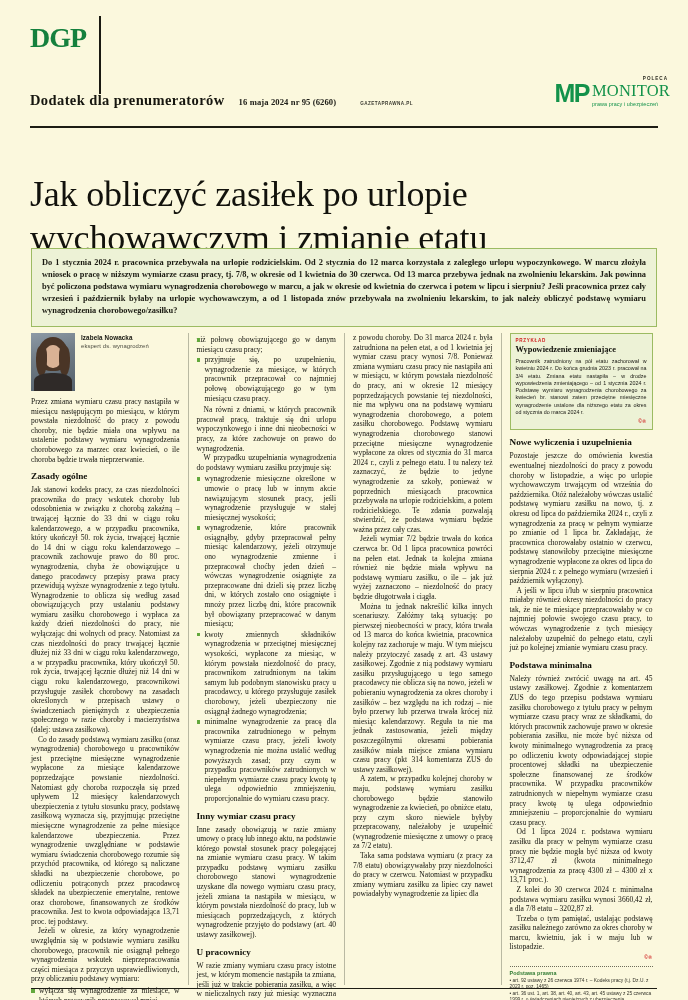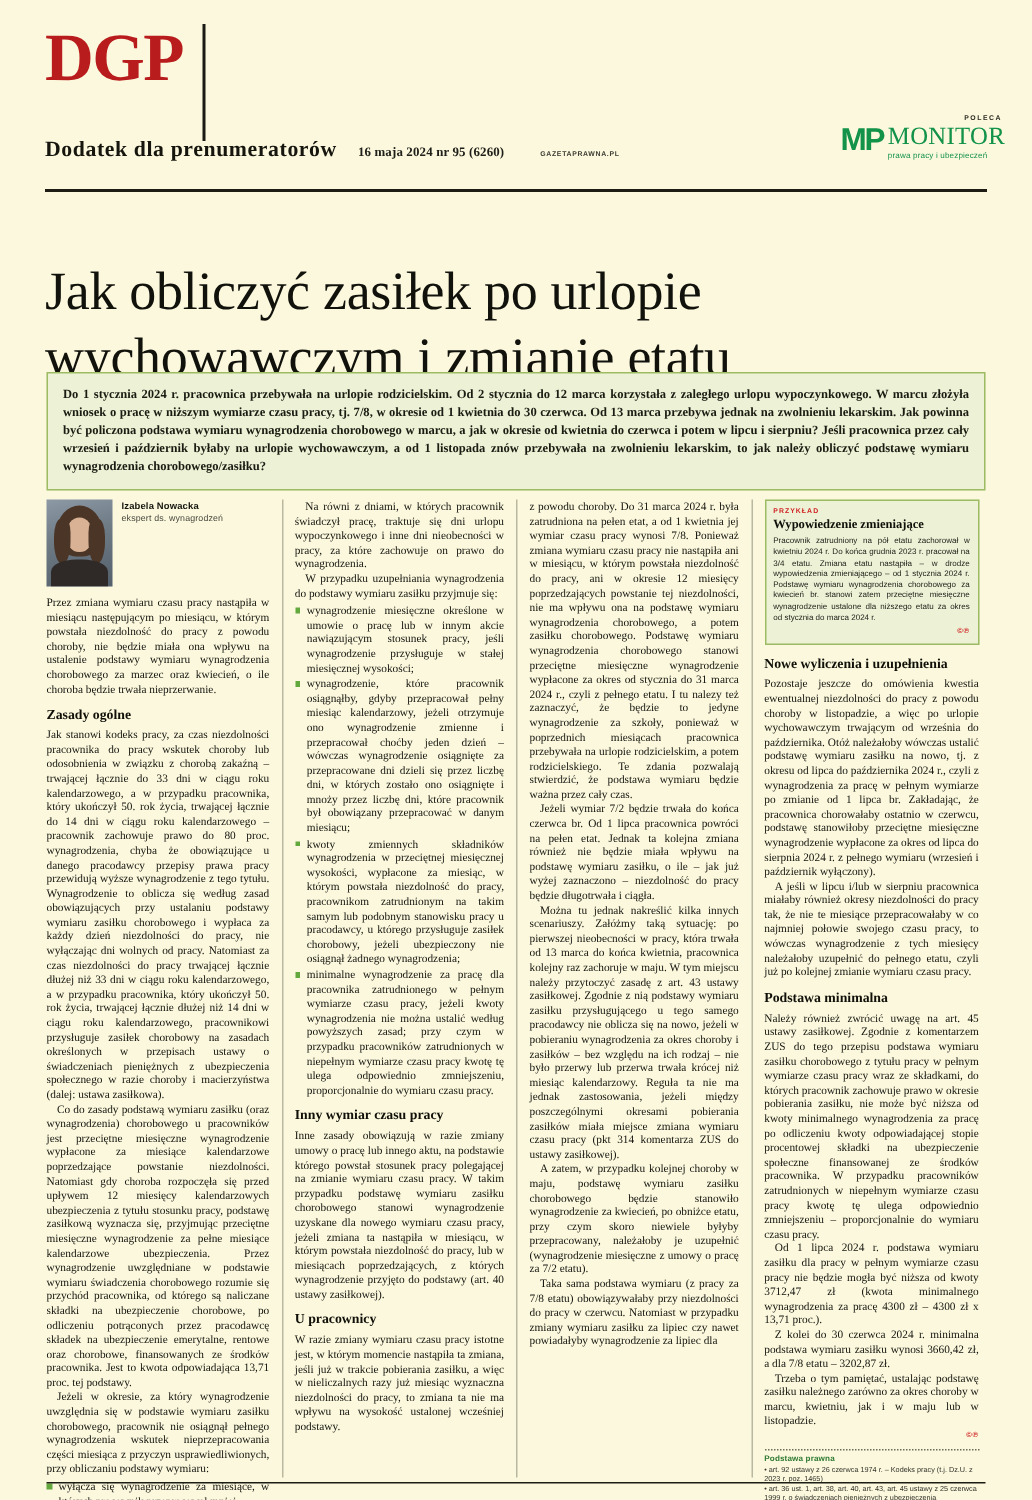--- a/index.html
+++ b/index.html
@@ -26,24 +26,24 @@
     height: 106px;
   }
   .mast-row1 {
     display: flex;
     align-items: flex-start;
     height: 52px;
   }
   .dgp-logo {
     font-family: "Liberation Serif", serif;
     font-weight: bold;
-    font-size: 45px;
+    font-size: 28px;
     letter-spacing: -1px;
     line-height: 44px;
-    color: #b91c1c;
+    color: #15803d;
   }
   .mast-divider {
     width: 2px;
     background: #1a1a12;
     margin: 0 13px 0 13px;
     align-self: stretch;
     height: 78px;
   }
   .mast-title {
     font-family: "Liberation Serif", serif;
@@ -99,21 +99,21 @@
     margin-right: 2px;
   }
   .monitor-row {
     display: flex;
     align-items: flex-start;
     justify-content: flex-end;
   }
   .mp-mark {
     font-family: "Liberation Sans", sans-serif;
     font-weight: bold;
-    font-size: 21px;
+    font-size: 25px;
     line-height: 19px;
     color: #13924a;
     letter-spacing: -1.5px;
     margin-right: 3px;
     margin-top: 1px;
   }
   .monitor-text {
     text-align: left;
   }
   .monitor-name {
@@ -427,21 +427,25 @@
       <div class="subhead">Zasady ogólne</div>
       <p class="p noind">Jak stanowi kodeks pracy, za czas niezdolności pracownika do pracy wskutek choroby lub odosobnienia w związku z chorobą zakaźną – trwającej łącznie do 33 dni w ciągu roku kalendarzowego, a w przypadku pracownika, który ukończył 50. rok życia, trwającej łącznie do 14 dni w ciągu roku kalendarzowego – pracownik zachowuje prawo do 80 proc. wynagrodzenia, chyba że obowiązujące u danego pracodawcy przepisy prawa pracy przewidują wyższe wynagrodzenie z tego tytułu. Wynagrodzenie to oblicza się według zasad obowiązujących przy ustalaniu podstawy wymiaru zasiłku chorobowego i wypłaca za każdy dzień niezdolności do pracy, nie wyłączając dni wolnych od pracy. Natomiast za czas niezdolności do pracy trwającej łącznie dłużej niż 33 dni w ciągu roku kalendarzowego, a w przypadku pracownika, który ukończył 50. rok życia, trwającej łącznie dłużej niż 14 dni w ciągu roku kalendarzowego, pracownikowi przysługuje zasiłek chorobowy na zasadach określonych w przepisach ustawy o świadczeniach pieniężnych z ubezpieczenia społecznego w razie choroby i macierzyństwa (dalej: ustawa zasiłkowa).</p>
       <p class="p">Co do zasady podstawą wymiaru zasiłku (oraz wynagrodzenia) chorobowego u pracowników jest przeciętne miesięczne wynagrodzenie wypłacone za miesiące kalendarzowe poprzedzające powstanie niezdolności. Natomiast gdy choroba rozpoczęła się przed upływem 12 miesięcy kalendarzowych ubezpieczenia z tytułu stosunku pracy, podstawę zasiłkową wyznacza się, przyjmując przeciętne miesięczne wynagrodzenie za pełne miesiące kalendarzowe ubezpieczenia. Przez wynagrodzenie uwzględniane w podstawie wymiaru świadczenia chorobowego rozumie się przychód pracownika, od którego są naliczane składki na ubezpieczenie chorobowe, po odliczeniu potrąconych przez pracodawcę składek na ubezpieczenie emerytalne, rentowe oraz chorobowe, finansowanych ze środków pracownika. Jest to kwota odpowiadająca 13,71 proc. tej podstawy.</p>
       <p class="p">Jeżeli w okresie, za który wynagrodzenie uwzględnia się w podstawie wymiaru zasiłku chorobowego, pracownik nie osiągnął pełnego wynagrodzenia wskutek nieprzepracowania części miesiąca z przyczyn usprawiedliwionych, przy obliczaniu podstawy wymiaru:</p>
       <ul class="blist">
         <li>wyłącza się wynagrodzenie za miesiące, w których pracownik przepracował mniej</li>
       </ul>
     </div>
 
     <div class="col">
-      <p class="p">Na równi z dniami, w których pracownik świadczył pracę, traktuje się dni urlopu wypoczynkowego i inne dni nieobecności w pracy, za które zachowuje on prawo do wynagrodzenia.</p>
+      <ul class="blist">
+        <li style="list-style:none;padding-left:0">niż połowę obowiązującego go w danym miesiącu czasu pracy;</li>
+        <li>przyjmuje się, po uzupełnieniu, wynagrodzenie za miesiące, w których pracownik przepracował co najmniej połowę obowiązującego go w tym miesiącu czasu pracy.</li>
+      </ul>
+      <p class="p">Na równi z dniami, w których pracownik pracował pracę, traktuje się dni urlopu wypoczynkowego i inne dni nieobecności w pracy, za które zachowuje on prawo do wynagrodzenia.</p>
       <p class="p">W przypadku uzupełniania wynagrodzenia do podstawy wymiaru zasiłku przyjmuje się:</p>
       <ul class="blist">
         <li>wynagrodzenie miesięczne określone w umowie o pracę lub w innym akcie nawiązującym stosunek pracy, jeśli wynagrodzenie przysługuje w stałej miesięcznej wysokości;</li>
         <li>wynagrodzenie, które pracownik osiągnąłby, gdyby przepracował pełny miesiąc kalendarzowy, jeżeli otrzymuje ono wynagrodzenie zmienne i przepracował choćby jeden dzień – wówczas wynagrodzenie osiągnięte za przepracowane dni dzieli się przez liczbę dni, w których zostało ono osiągnięte i mnoży przez liczbę dni, które pracownik był obowiązany przepracować w danym miesiącu;</li>
         <li>kwoty zmiennych składników wynagrodzenia w przeciętnej miesięcznej wysokości, wypłacone za miesiąc, w którym powstała niezdolność do pracy, pracownikom zatrudnionym na takim samym lub podobnym stanowisku pracy u pracodawcy, u którego przysługuje zasiłek chorobowy, jeżeli ubezpieczony nie osiągnął żadnego wynagrodzenia;</li>
         <li>minimalne wynagrodzenie za pracę dla pracownika zatrudnionego w pełnym wymiarze czasu pracy, jeżeli kwoty wynagrodzenia nie można ustalić według powyższych zasad; przy czym w przypadku pracowników zatrudnionych w niepełnym wymiarze czasu pracy kwotę tę ulega odpowiednio zmniejszeniu, proporcjonalnie do wymiaru czasu pracy.</li>
       </ul>
       <div class="subhead">Inny wymiar czasu pracy</div>
       <p class="p noind">Inne zasady obowiązują w razie zmiany umowy o pracę lub innego aktu, na podstawie którego powstał stosunek pracy polegającej na zmianie wymiaru czasu pracy. W takim przypadku podstawę wymiaru zasiłku chorobowego stanowi wynagrodzenie uzyskane dla nowego wymiaru czasu pracy, jeżeli zmiana ta nastąpiła w miesiącu, w którym powstała niezdolność do pracy, lub w miesiącach poprzedzających, z których wynagrodzenie przyjęto do podstawy (art. 40 ustawy zasiłkowej).</p>
       <div class="subhead">U pracownicy</div>

